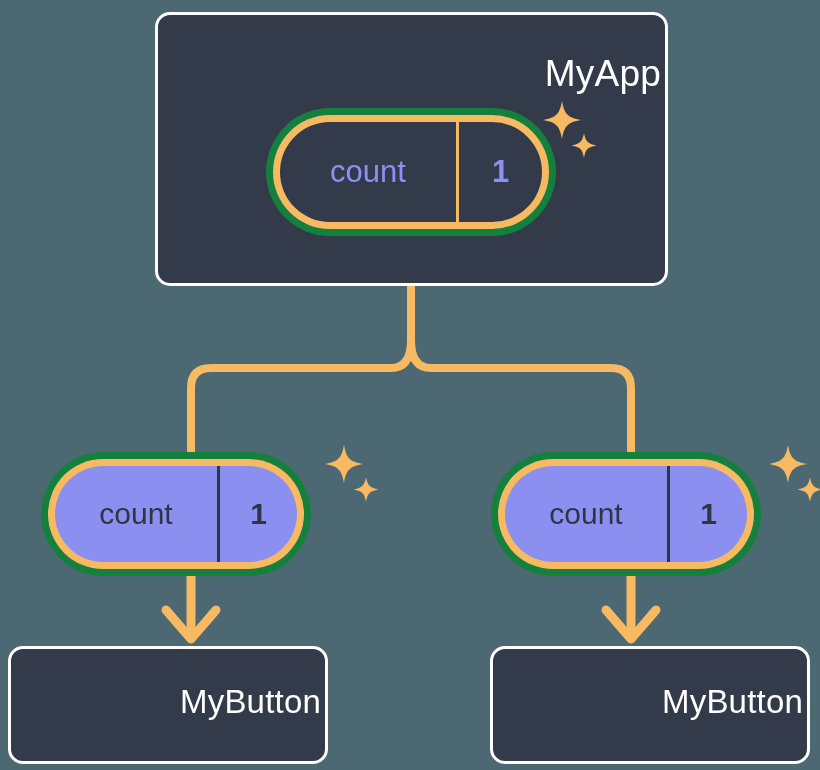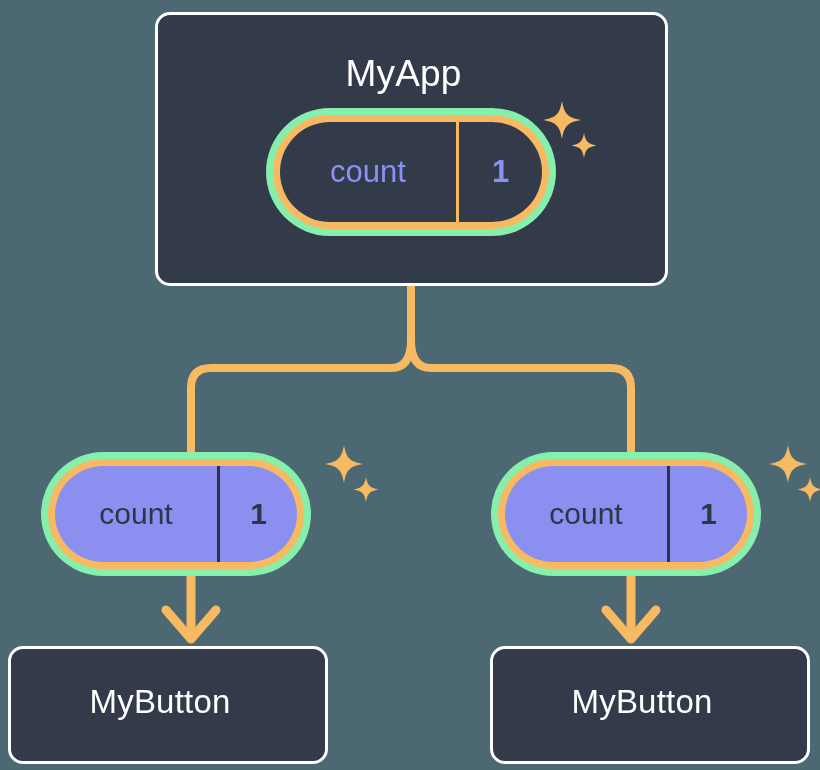--- a/index.html
+++ b/index.html
@@ -33,22 +33,22 @@
     position: absolute;
     box-sizing: border-box;
     background: #333a4a;
     border: 3px solid #ffffff;
     border-radius: 15px;
     z-index: 3;
   }
   .comp-title {
     position: absolute;
     left: 0;
-    right: 16px;
-    text-align: center;
+    right: 4px;
+    text-align: right;
     color: #ffffff;
     font-weight: 400;
     letter-spacing: 0.2px;
     white-space: nowrap;
   }
   #box-myapp {
     left: 155px;
     top: 12px;
     width: 513px;
     height: 274px;
@@ -73,21 +73,21 @@
   #box-btn-right .comp-title {
     top: 34px;
     font-size: 33px;
   }
 
   
   .pill {
     position: absolute;
     box-sizing: border-box;
     border-radius: 999px;
-    background: #86efac;          
+    background: #15803d;          
     padding: 7px;
     z-index: 4;
     text-align: center;
   }
   .pill-mid {
     box-sizing: border-box;
     width: 100%;
     height: 100%;
     border-radius: 999px;
     background: #f8b963;          

